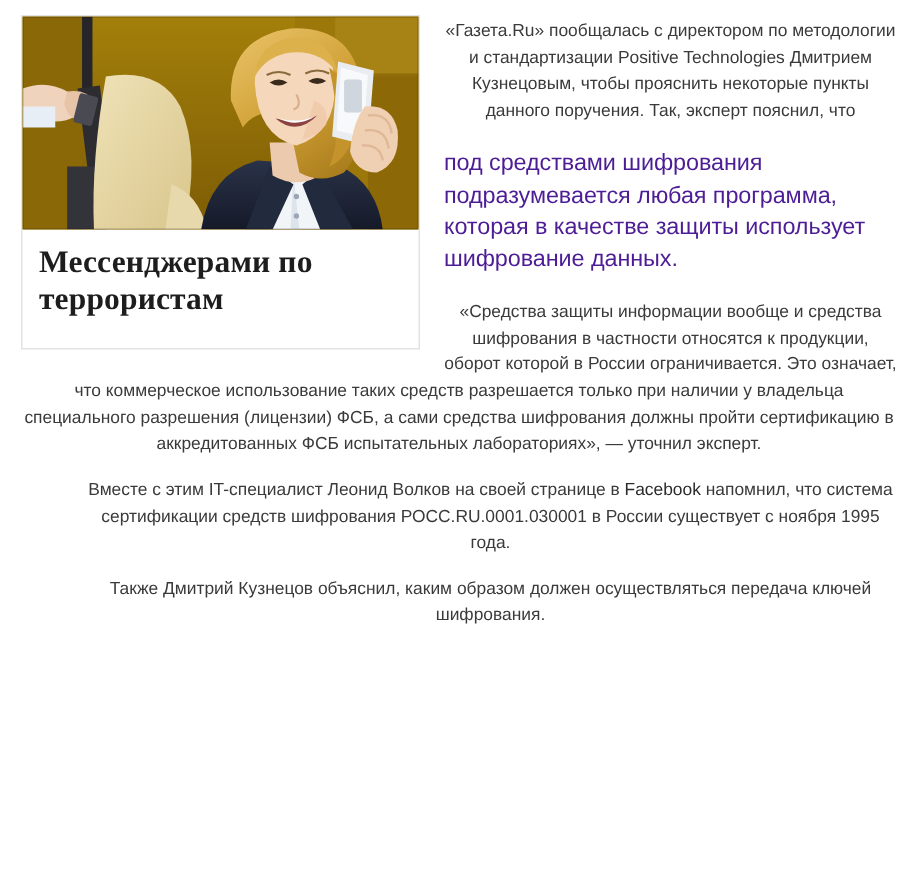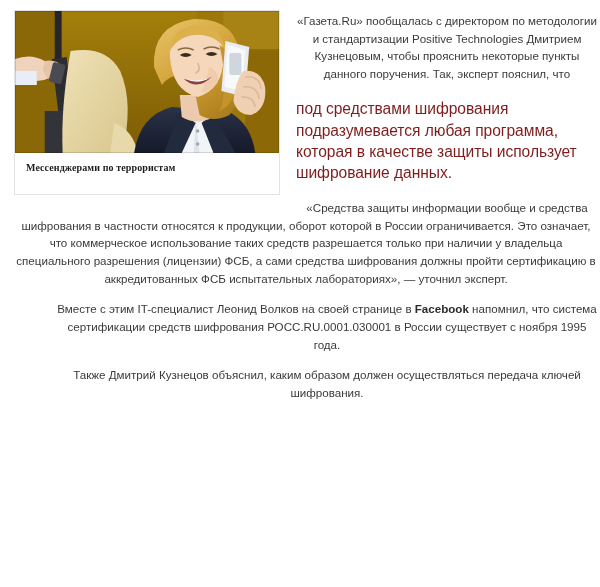--- a/index.html
+++ b/index.html
@@ -47,21 +47,21 @@
     height: 100%;
   }
 
   .teaser-body {
     padding: 9px 11px 14px 11px;
   }
 
   .teaser-title {
     font-family: "Liberation Serif", serif;
     font-weight: bold;
-    font-size: 10px;
+    font-size: 21px;
     line-height: 1.2;
     color: #1d1d1d;
     margin: 0 0 6px 0;
     letter-spacing: 0.1px;
   }
 
   .teaser-text {
     font-family: "Liberation Sans", sans-serif;
     font-size: 11.4px;
     line-height: 1.42;
@@ -82,30 +82,30 @@
     color: #3a3a3a;
     margin: 0 0 13px 0;
     text-align: center;
   }
 
   .para.first {
     margin-top: 2px;
   }
 
   .para b {
-    font-weight: bold;
+    font-weight: normal;
     color: #2b2b2b;
   }
 
   
   .pullquote {
     font-family: "Liberation Sans", sans-serif;
     font-size: 15.6px;
     line-height: 1.36;
-    color: #7f1d1d;
+    color: #4c1d95;
     margin: 16px 0 16px 0;
     font-weight: normal;
     letter-spacing: -0.05px;
   }
 
   .pullquote.wide {
     clear: both;
     font-size: 16.2px;
     line-height: 1.4;
     margin: 18px 0 17px 0;

